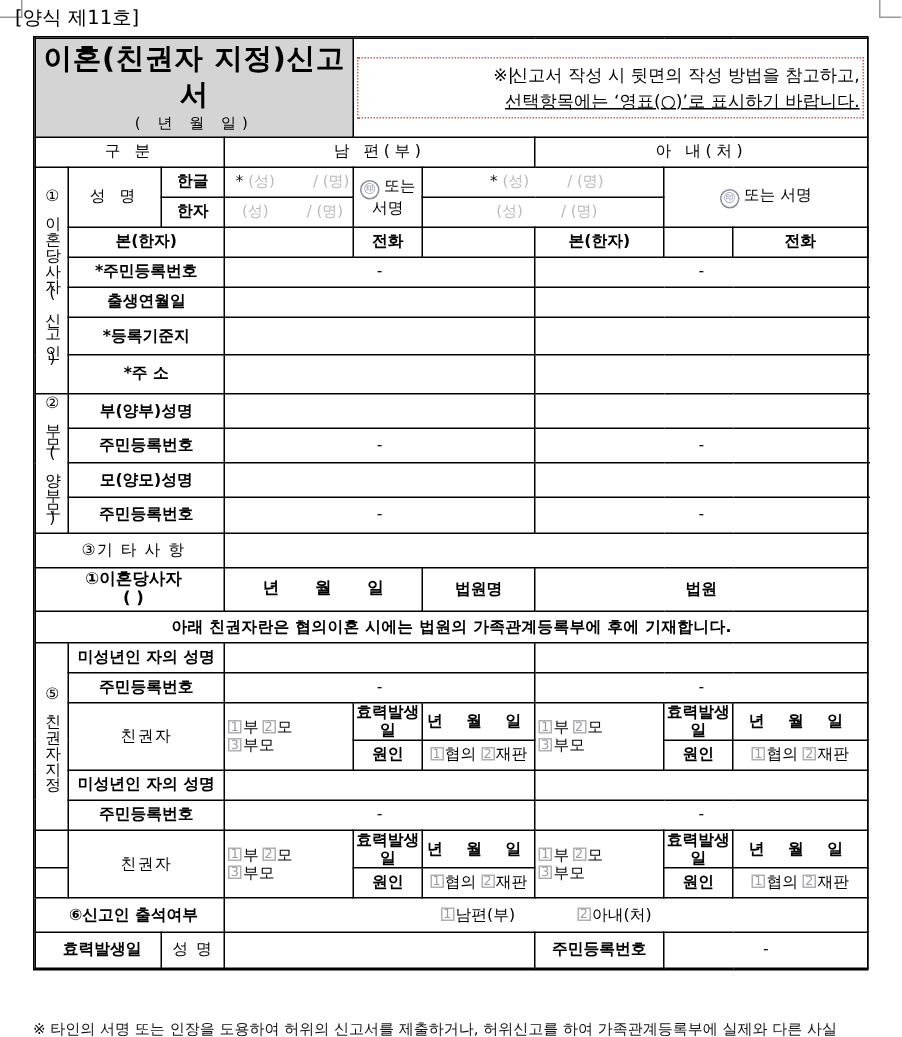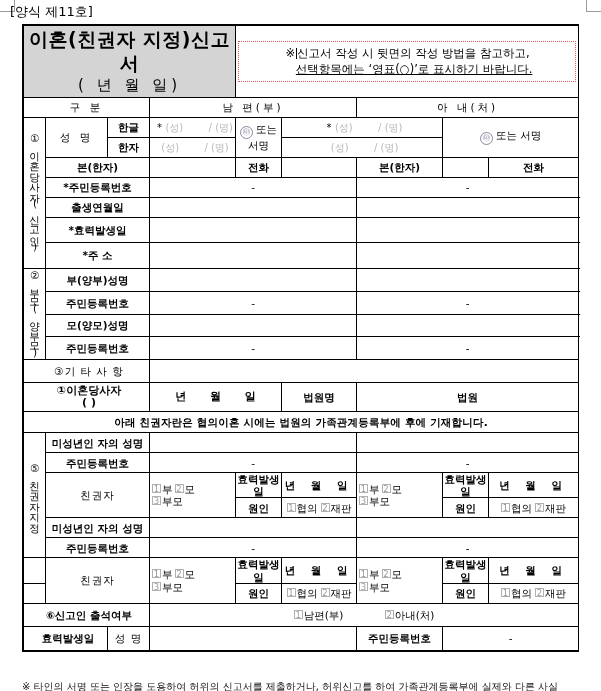--- a/index.html
+++ b/index.html
@@ -69,35 +69,35 @@
     height: 45px !important;
     padding: 2px 0 3px 0 !important;
   }
   .title-main {
     font-size: 19px;
     font-weight: bold;
     letter-spacing: 0.5px;
     line-height: 1.25;
   }
   .title-sub {
-    font-size: 15px;
+    font-size: 10px;
     letter-spacing: 4px;
     margin-top: 1px;
   }
   .notice-cell {
     height: 45px !important;
     padding: 0 2px !important;
     position: relative;
   }
   .notice-box {
     border: 1px dotted #e05a5a;
     padding: 3px 2px 3px 3px;
     font-size: 11.5px;
     line-height: 1.45;
-    text-align: center;
+    text-align: right;
     position: relative;
   }
   .notice-line2 { padding-left: 13px; text-decoration: underline; }
   .caret {
     display: inline-block;
     width: 1px;
     height: 11px;
     background: #000;
     vertical-align: -2px;
     margin: 0 0px 0 1px;
@@ -282,21 +282,21 @@
     <td class="dash" colspan="4"><span>-</span></td>
   </tr>
 
   <tr>
     <td class="lbl" colspan="2">출생연월일</td>
     <td colspan="3"></td>
     <td colspan="4"></td>
   </tr>
 
   <tr>
-    <td class="lbl" colspan="2" style="height:24px">*효력발생일</td>
+    <td class="lbl" colspan="2" style="height:24px">*등록기준지</td>
     <td colspan="3"></td>
     <td colspan="4"></td>
   </tr>
 
   <tr>
     <td class="lbl" colspan="2" style="height:25px">*주    소</td>
     <td colspan="3"></td>
     <td colspan="4"></td>
   </tr>
 

